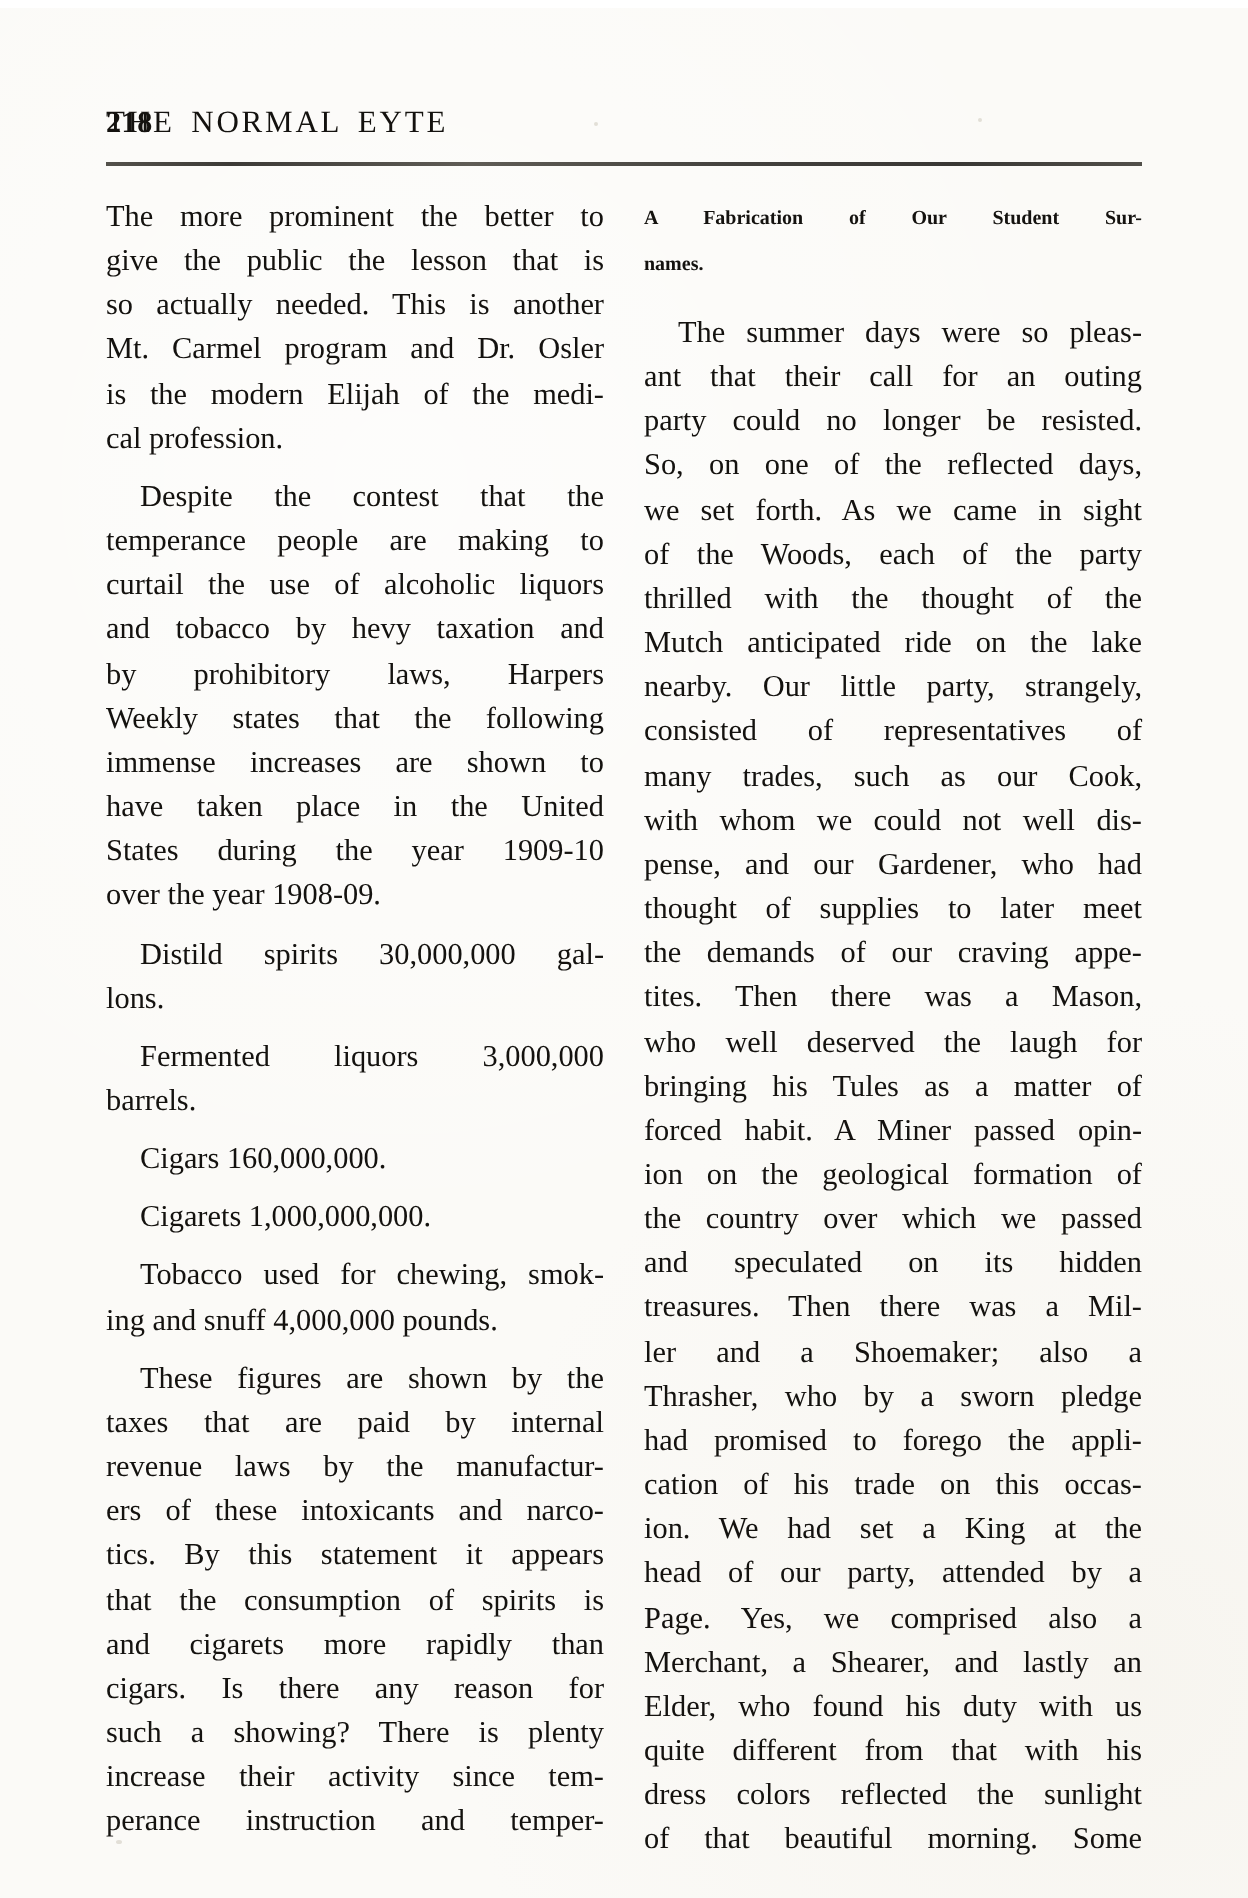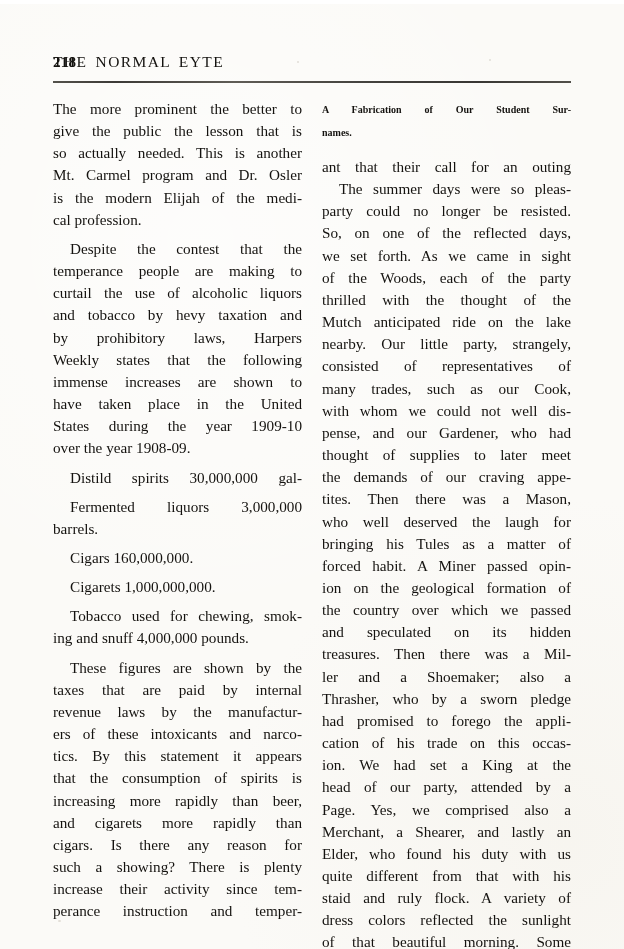--- a/index.html
+++ b/index.html
@@ -179,20 +179,21 @@
         <span class="line">and tobacco by hevy taxation and</span>
         <span class="line">by   prohibitory     laws,    Harpers</span>
         <span class="line">Weekly  states  that  the  following</span>
         <span class="line">immense  increases  are  shown  to</span>
         <span class="line">have  taken  place  in  the  United</span>
         <span class="line">States  during  the  year  1909-10</span>
         <span class="line last">over the year 1908-09.</span>
       </p>
       <p class="para space-before">
         <span class="line indent">Distild   spirits   30,000,000  gal-</span>
+        <span class="line last">lons.</span>
       </p>
       <p class="para space-before">
         <span class="line indent">Fermented    liquors    3,000,000</span>
         <span class="line last">barrels.</span>
       </p>
       <p class="para space-before">
         <span class="line last indent">Cigars  160,000,000.</span>
       </p>
       <p class="para space-before">
         <span class="line last indent">Cigarets  1,000,000,000.</span>
@@ -201,37 +202,36 @@
         <span class="line indent">Tobacco used for chewing, smok-</span>
         <span class="line last">ing and snuff 4,000,000 pounds.</span>
       </p>
       <p class="para space-before">
         <span class="line indent">These  figures  are  shown  by the</span>
         <span class="line">taxes  that  are  paid  by  internal</span>
         <span class="line">revenue laws by the  manufactur-</span>
         <span class="line">ers of these intoxicants and narco-</span>
         <span class="line">tics.  By this statement it appears</span>
         <span class="line">that the consumption  of  spirits is</span>
-        <span class="line">increasing more rapidly  than beer,</span>
         <span class="line">and  cigarets  more  rapidly   than</span>
         <span class="line">cigars.   Is  there  any  reason  for</span>
         <span class="line">such a showing?  There  is  plenty</span>
         <span class="line">increase their activity  since  tem-</span>
         <span class="line">perance  instruction  and  temper-</span>
       </p>
     </div>
 
   <div class="column" id="column-right">
     <div id="article-heading">
       <span class="head-line-1">A  Fabrication  of  Our  Student  Sur-</span>
       <span class="head-line-2">names.</span>
     </div>
   <p class="para">
+        <span class="line indent">The summer days were so pleas-</span>
         <span class="line">ant that their  call  for  an  outing</span>
-        <span class="line indent">The summer days were so pleas-</span>
         <span class="line">party could no longer  be  resisted.</span>
         <span class="line">So, on  one  of  the  reflected  days,</span>
         <span class="line">we set forth. As  we came in  sight</span>
         <span class="line">of the  Woods,  each  of  the  party</span>
         <span class="line">thrilled  with  the  thought  of  the</span>
         <span class="line">Mutch anticipated ride on the lake</span>
         <span class="line">nearby. Our little party, strangely,</span>
         <span class="line">consisted  of  representatives  of</span>
         <span class="line">many  trades,  such  as  our  Cook,</span>
         <span class="line">with whom we could not well dis-</span>
@@ -249,21 +249,20 @@
         <span class="line">ler  and  a  Shoemaker;   also   a</span>
         <span class="line">Thrasher, who by  a  sworn pledge</span>
         <span class="line">had promised to forego  the  appli-</span>
         <span class="line">cation of his trade  on  this  occas-</span>
         <span class="line">ion.  We  had  set  a  King  at  the</span>
         <span class="line">head of our  party,  attended  by  a</span>
         <span class="line">Page.  Yes, we  comprised  also  a</span>
         <span class="line">Merchant, a Shearer, and lastly an</span>
         <span class="line">Elder, who found  his duty  with us</span>
         <span class="line">quite different  from  that  with his</span>
-        <span class="line">staid and ruly  flock.   A variety of</span>
         <span class="line">dress colors reflected  the  sunlight</span>
         <span class="line">of that  beautiful  morning.   Some</span>
       </p>
     </div>
 
   <div class="speck" style="left:58px; top:916px; width:3px; height:2px;"></div>
   <div class="speck" style="left:297px; top:57px; width:2px; height:2px;"></div>
   <div class="speck" style="left:489px; top:55px; width:2px; height:2px;"></div>
 
 </div>

